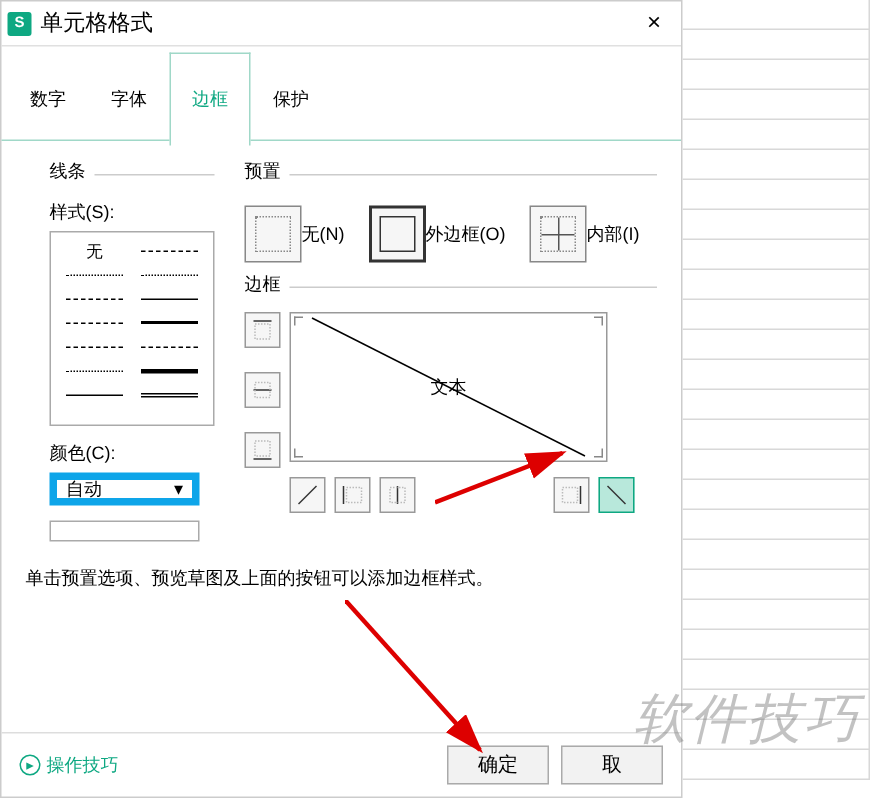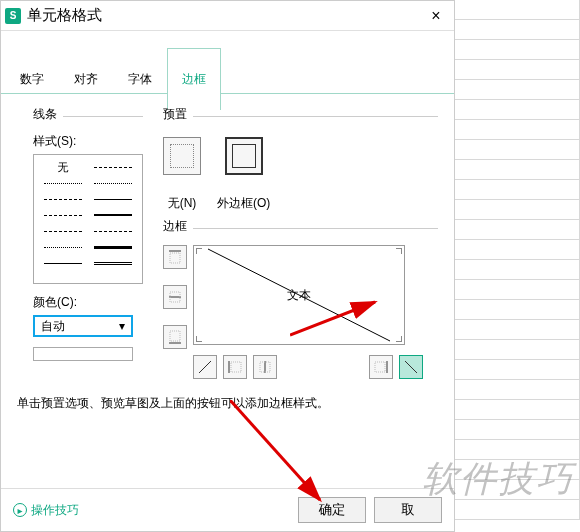--- a/index.html
+++ b/index.html
@@ -3,21 +3,21 @@
 <meta charset="utf-8">
 <style>
 * { box-sizing: border-box; margin: 0; padding: 0; }
 body { font-family: "Microsoft YaHei", sans-serif; font-size: 12px; background: #fff; width: 580px; height: 532px; position: relative; overflow: hidden; }
 .dialog { position: absolute; left: 0; top: 0; width: 455px; height: 532px; border: 1px solid #ccc; background: #fff; display: flex; flex-direction: column; }
 .titlebar { display: flex; align-items: center; height: 30px; padding: 0 4px; border-bottom: 1px solid #e0e0e0; }
 .app-icon { width: 16px; height: 16px; background: #0ea882; border-radius: 2px; display: flex; align-items: center; justify-content: center; color: #fff; font-size: 10px; font-weight: bold; margin-right: 6px; }
 .title { flex: 1; font-size: 15px; }
 .close-btn { width: 28px; height: 28px; display: flex; align-items: center; justify-content: center; font-size: 16px; cursor: pointer; }
 .tabs { display: flex; border-bottom: 1px solid #a0d8c8; padding: 0 4px; }
-.tab { padding: 22px 14px; cursor: pointer; border: 1px solid transparent; border-bottom: none; position: relative; top: 17px; }
+.tab { padding: 22px 14px; cursor: pointer; border: 1px solid transparent; border-bottom: none; position: relative; top: 4px; }
 .tab.active { border-color: #a0d8c8; background: #fff; color: #0ea882; }
 .content { flex: 1; padding: 12px 16px; position: relative; }
 .section-row { display: flex; gap: 20px; padding-left: 16px; }
 .col-left { width: 110px; }
 .col-right { flex: 1; }
 .section-title { font-size: 12px; padding-bottom: 2px; position: relative; }
 .section-title::after { content:""; position:absolute; left: 30px; right:0; top:50%; height:1px; background:#ccc; }
 .section-title.short::after { left: 30px; }
 .style-label { margin: 8px 0 4px; }
 .line-box { border: 1px solid #aaa; height: 130px; padding: 4px; display: grid; grid-template-columns: 1fr 1fr; grid-auto-rows: 16px; gap: 0; }
@@ -26,24 +26,24 @@
 .ln { width: 38px; height: 0; }
 .ln.solid-thin { border-top: 1px solid #000; }
 .ln.dotted { border-top: 1px dotted #000; }
 .ln.dashed1 { border-top: 1px dashed #000; }
 .ln.dashdot { border-top: 1px dashed #000; }
 .ln.dashdotdot { border-top: 1px dotted #000; }
 .ln.medium { border-top: 2px solid #000; }
 .ln.thick { border-top: 3px solid #000; }
 .ln.double { border-top: 3px double #000; height:3px; }
 .color-label { margin: 10px 0 4px; }
-.color-select { border: 2px solid #0ea5e9; height: 22px; width: 100px; display: flex; align-items: center; padding: 0 6px; justify-content: space-between; cursor: pointer; }
+.color-select { border: 5px solid #0ea5e9; height: 22px; width: 100px; display: flex; align-items: center; padding: 0 6px; justify-content: space-between; cursor: pointer; }
 .color-sample { border: 1px solid #aaa; height: 14px; width: 100px; margin-top: 10px; }
 .preset-row { display: flex; gap: 16px; margin: 12px 0 6px; justify-content: flex-start; }
-.preset-item { display:flex; flex-direction:column; align-items:center; gap:20px; }
+.preset-item { display:flex; flex-direction:row; align-items:center; gap:0; }
 .preset-btn { width: 38px; height: 38px; border: 1px solid #888; display:flex; align-items:center; justify-content:center; cursor:pointer; background:#f6f6f6; }
 .preset-btn.outer { border: 2px solid #333; }
 .preset-btn .dots { width:24px; height:24px; border:1px dotted #888; }
 .preset-btn .dots.inner { position:relative; }
 .preset-btn .dots.inner::before { content:""; position:absolute; left:0; right:0; top:50%; border-top:1px solid #555; }
 .preset-btn .dots.inner::after { content:""; position:absolute; top:0; bottom:0; left:50%; border-left:1px solid #555; }
 .preset-btn .dots.outline { border:1px solid #333; }
 .border-area { display:flex; gap:6px; margin-top:8px; }
 .side-btns { display:flex; flex-direction:column; gap:16px; }
 .small-btn { width: 24px; height: 24px; border: 1px solid #999; background:#f6f6f6; display:flex; align-items:center; justify-content:center; cursor:pointer; font-size:10px; }
@@ -104,23 +104,23 @@
 
 <div class="dialog">
   <div class="titlebar">
     <div class="app-icon">S</div>
     <div class="title">单元格格式</div>
     <div class="close-btn">×</div>
   </div>
 
   <div class="tabs">
     <div class="tab">数字</div>
-    <div class="tab">对齐</div>
     <div class="tab">字体</div>
     <div class="tab active">边框</div>
+    <div class="tab">保护</div>
   </div>
 
   <div class="content">
     <div class="section-row">
       <div class="col-left">
         <div class="section-title short">线条</div>
         <div class="style-label">样式(S):</div>
         <div class="line-box">
           <div class="line-cell">
               <span class="line-none">无</span>
@@ -180,20 +180,26 @@
             <div class="preset-btn">
                 <div class="dots"></div>
               </div>
             <span>无(N)</span>
           </div>
           <div class="preset-item">
             <div class="preset-btn outer">
                 <div class="dots outline"></div>
               </div>
             <span>外边框(O)</span>
+          </div>
+          <div class="preset-item">
+            <div class="preset-btn">
+                <div class="dots inner"></div>
+              </div>
+            <span>内部(I)</span>
           </div>
         </div>
 
         <div class="section-title">边框</div>
         <div class="border-area">
           <div class="side-btns">
             <div class="small-btn">
                 <svg viewBox="0 0 16 16">
                   <line x1="2" y1="2" x2="14" y2="2" stroke="#333"></line>
                   <rect x="3" y="4" width="10" height="10" fill="none" stroke="#bbb" stroke-dasharray="1 1"></rect>

